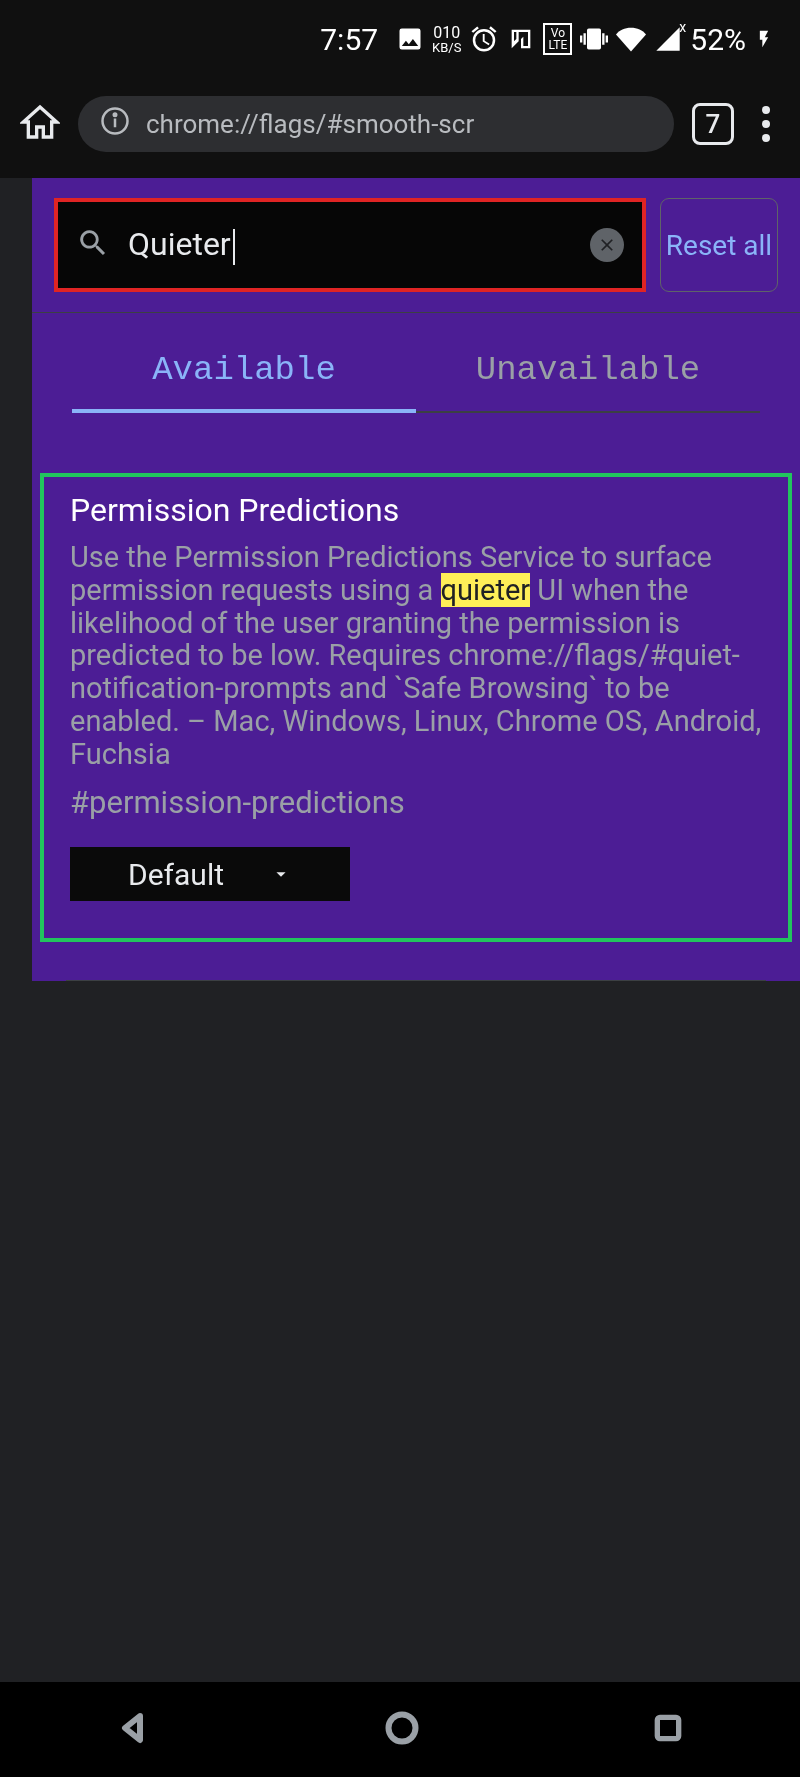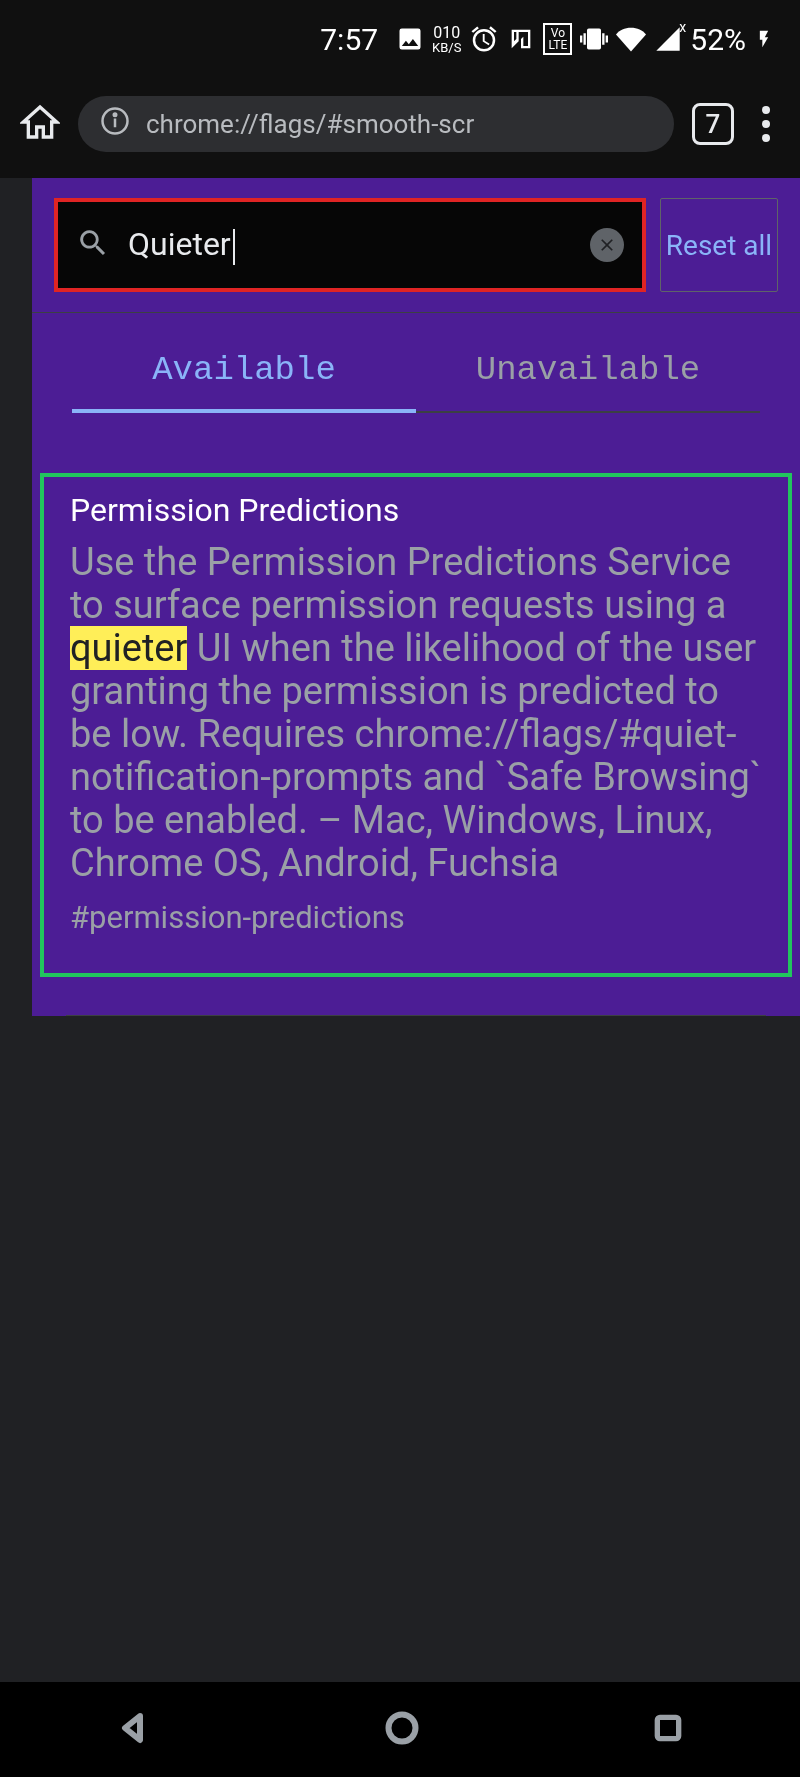--- a/index.html
+++ b/index.html
@@ -96,21 +96,21 @@
   }
   .clear-btn {
     width: 34px; height: 34px; border-radius: 50%;
     background: #5f6368;
     display: flex; align-items: center; justify-content: center;
   }
   .clear-btn svg { fill: #202124; }
   .reset-btn {
     width: 118px;
     border: 1px solid #5f6368;
-    border-radius: 2px;
+    border-radius: 9px;
     display: flex; align-items: center; justify-content: center;
     font-size: 28px;
     color: #8ab4f8;
     text-align: right;
     line-height: 1.25;
   }
   .tabs {
     display: flex;
     margin-top: 26px;
   }
@@ -128,21 +128,21 @@
   .result-wrap {
     margin: 60px 8px 0 8px;
     padding: 0 0 18px 0;
   }
   .result-card {
     border: 4px solid #22c55e;
     padding: 14px 26px 37px 26px;
   }
   .result-title { font-size: 32px; color: #fff; margin-bottom: 12px; }
   .result-desc {
-    font-size: 38px;
+    font-size: 29px;
     color: #9aa0a6;
     line-height: 1.13;
   }
   .hl { background: #ffee58; color: #202124; }
   .result-anchor {
     display: inline-block;
     margin-top: 14px;
     font-size: 31px;
     color: #9aa0a6;
   }
@@ -274,20 +274,28 @@
     </div>
   </div>
 
   <div class="result-wrap">
     <div class="result-card">
       <div class="result-title">Permission Predictions</div>
       <div class="result-desc">
         <span>Use the Permission Predictions Service to surface permission requests using a </span><span class="hl">quieter</span><span> UI when the likelihood of the user granting the permission is predicted to be low. Requires chrome://flags/#quiet-notification-prompts and `Safe Browsing` to be enabled. – Mac, Windows, Linux, Chrome OS, Android, Fuchsia</span>
       </div>
       <a class="result-anchor">#permission-predictions</a>
+      <div class="select-box">
+        <span>Default</span>
+        <span>
+          <svg width="22" height="22" viewBox="0 0 24 24">
+              <path d="M7 10l5 5 5-5z"></path>
+            </svg>
+        </span>
+      </div>
     </div>
   </div>
   <div class="divider"></div>
 </div>
 
 <div class="nav-bar">
   <span>
     <svg width="36" height="36" viewBox="0 0 24 24">
         <path d="M16 4l-10 8 10 8z" stroke-linejoin="round"></path>
       </svg>

